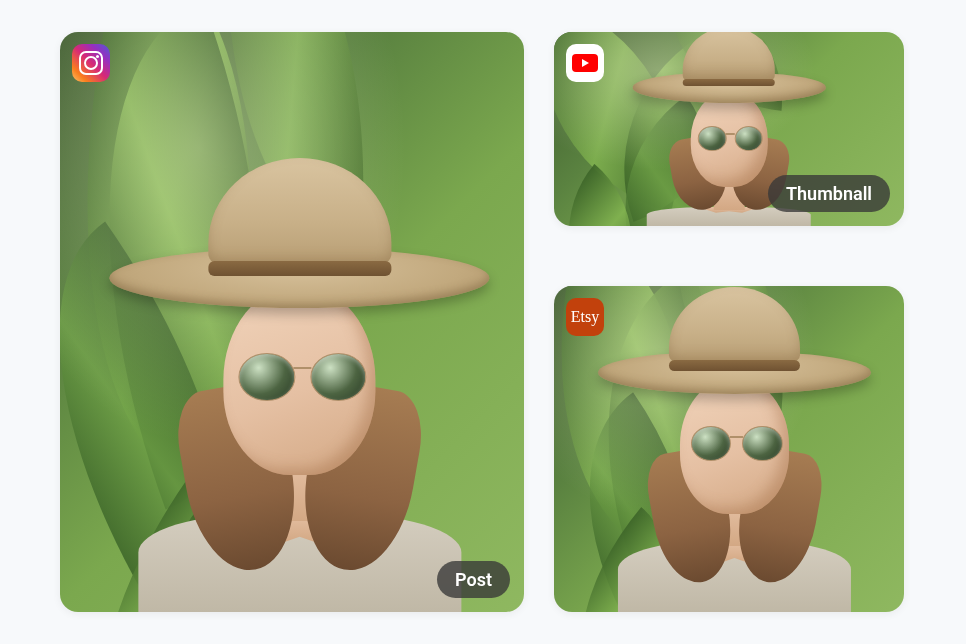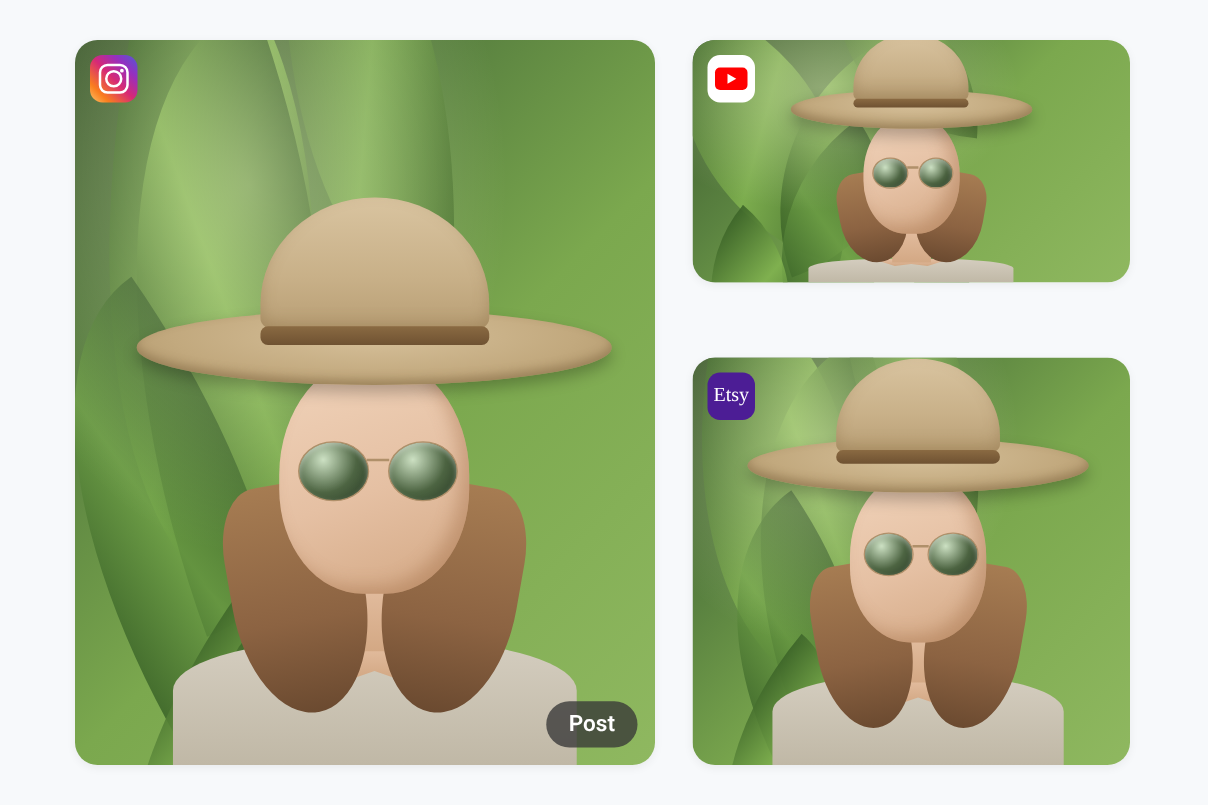--- a/index.html
+++ b/index.html
@@ -105,21 +105,21 @@
       position: absolute;
       left: 10px;
       top: 5px;
       width: 0;
       height: 0;
       border-left: 7px solid #fff;
       border-top: 4px solid transparent;
       border-bottom: 4px solid transparent;
     }
     .badge-etsy {
-      background: #4c1d95;
+      background: #c2410c;
       color: #fff;
       font-family: Georgia, serif;
       font-size: 16px;
       font-weight: 400;
     }
     .label-pill {
       position: absolute;
       bottom: 14px;
       right: 14px;
       background: rgba(55,55,55,0.78);
@@ -342,20 +342,21 @@
             </div>
           <div class="neck"></div>
           <div class="shoulders">
               <div class="collar"></div>
             </div>
         </div>
       </div>
       <div class="platform-badge badge-yt">
         <div class="yt-icon"></div>
       </div>
+      <div class="label-pill">Thumbnall</div>
     </div>
 
     <div class="card card-medium">
       <div class="scene">
         <div class="leaf l1"></div>
           <div class="leaf l2"></div>
           <div class="leaf l3"></div>
           <div class="leaf l4"></div>
           <div class="leaf l5"></div>
           <div class="leaf l6"></div>

